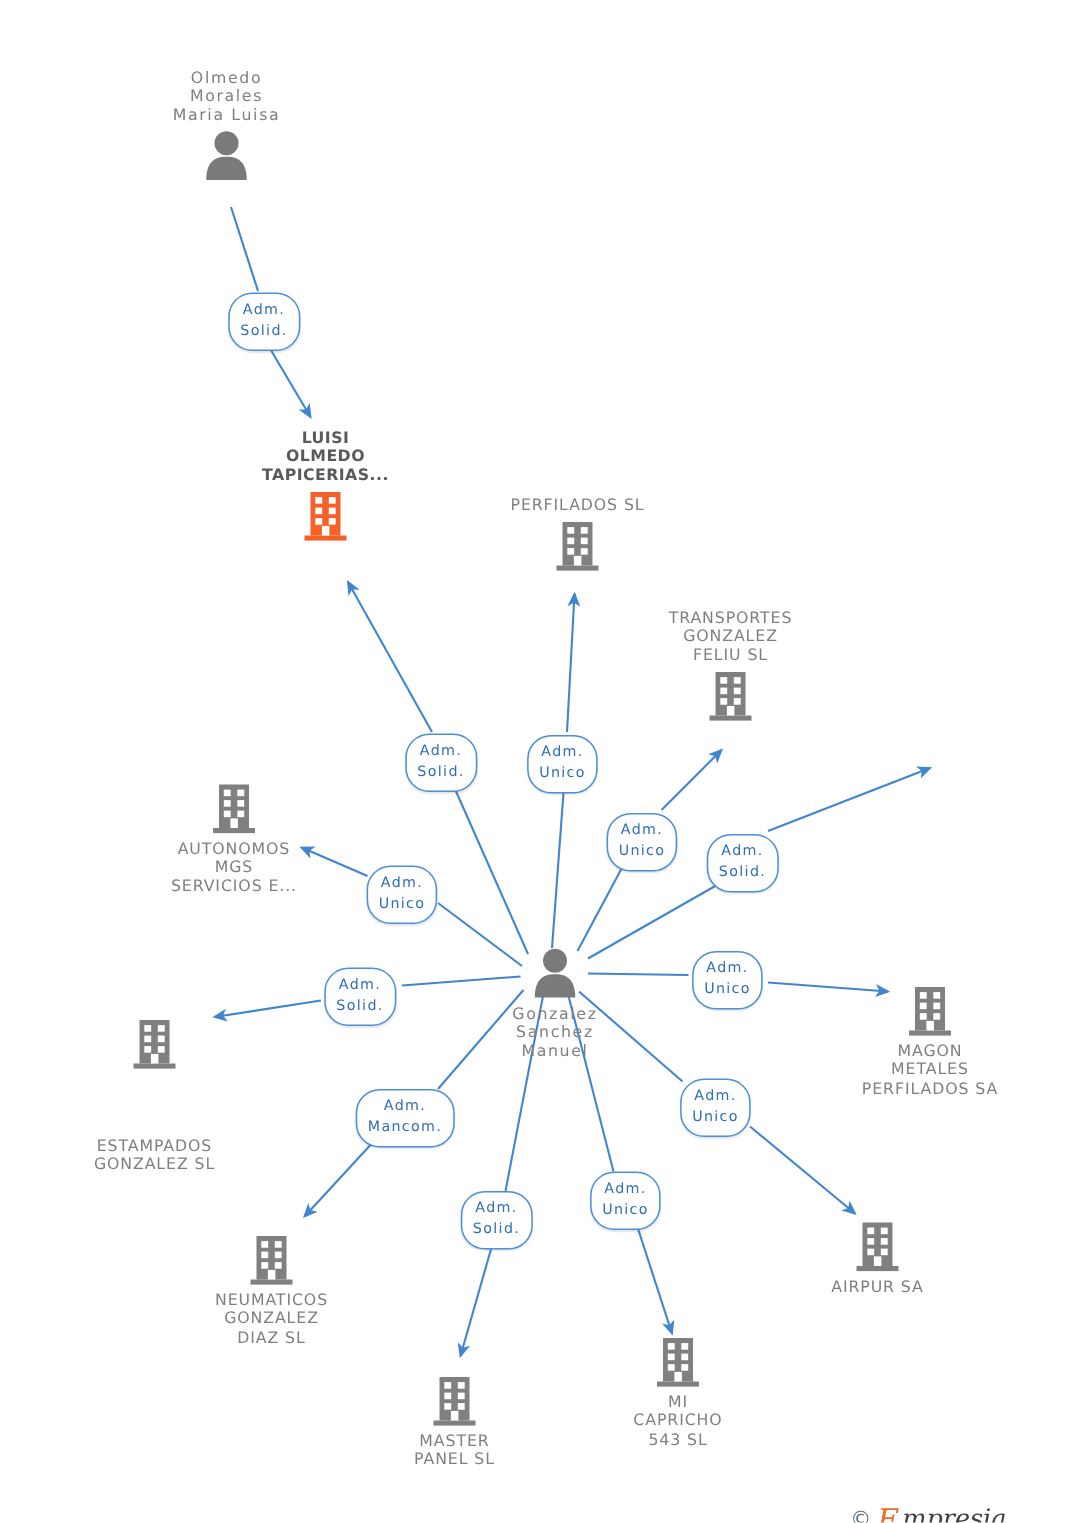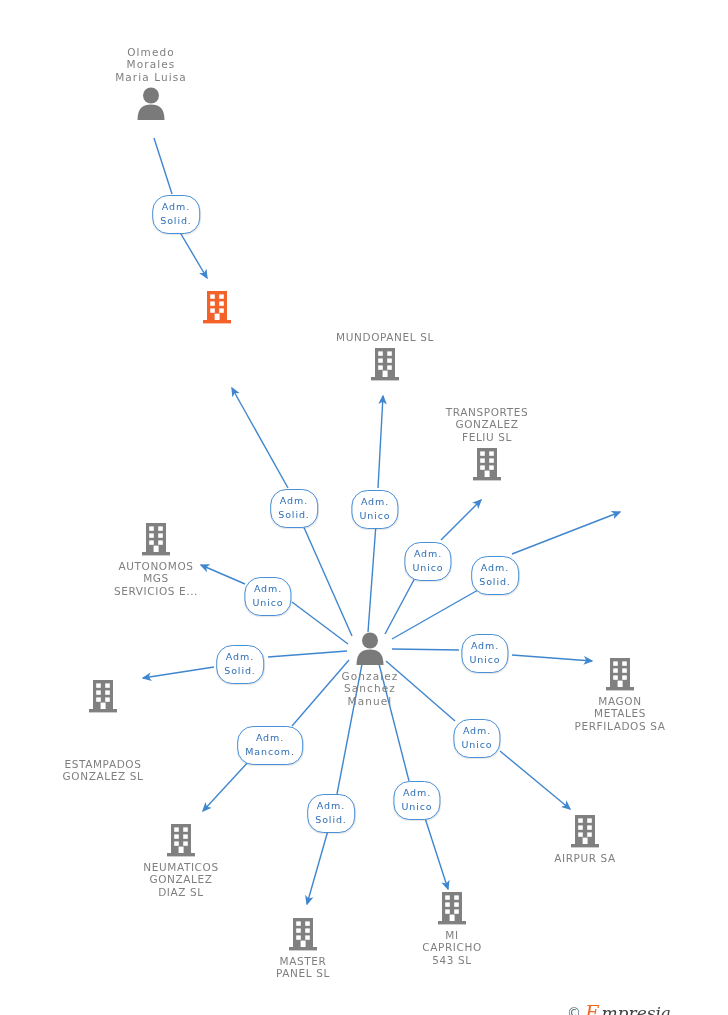--- a/index.html
+++ b/index.html
@@ -177,39 +177,42 @@
 Maria Luisa</div>
     <div class="icon-slot gap-top">
       <svg viewBox="0 0 34 36" width="34" height="36">
         <circle cx="17" cy="9.5" r="8" fill="#7a7a7a"></circle>
         <path d="M3.5 34 C3.5 22 9 18.5 17 18.5 C25 18.5 30.5 22 30.5 34 Z" fill="#7a7a7a"></path>
       </svg>
     </div>
   </div>
 
   <div class="node focal" style="left:217px; top:270px;">
+    <div class="node-label">LUISI
+OLMEDO
+TAPICERIAS...</div>
     <div class="icon-slot gap-top">
       <svg viewBox="0 0 34 36" width="34" height="36">
         <rect x="7" y="2" width="20" height="29" fill="#f4622a"></rect>
         <rect x="3" y="31" width="28" height="3.4" fill="#f4622a"></rect>
         <g fill="#ffffff">
           <rect x="10.2" y="5.4" width="4.6" height="4.4"></rect>
           <rect x="19.2" y="5.4" width="4.6" height="4.4"></rect>
           <rect x="10.2" y="12.4" width="4.6" height="4.4"></rect>
           <rect x="19.2" y="12.4" width="4.6" height="4.4"></rect>
           <rect x="10.2" y="19.4" width="4.6" height="4.4"></rect>
           <rect x="19.2" y="19.4" width="4.6" height="4.4"></rect>
           <rect x="14.6" y="24.6" width="5" height="6.4"></rect>
         </g>
       </svg>
     </div>
   </div>
 
   <div class="node" style="left:385px; top:315px;">
-    <div class="node-label">MUNDOPANEL SL</div>
+    <div class="node-label">PERFILADOS SL</div>
     <div class="icon-slot gap-top">
       <svg viewBox="0 0 34 36" width="34" height="36">
         <rect x="7" y="2" width="20" height="29" fill="#808080"></rect>
         <rect x="3" y="31" width="28" height="3.4" fill="#808080"></rect>
         <g fill="#ffffff">
           <rect x="10.2" y="5.4" width="4.6" height="4.4"></rect>
           <rect x="19.2" y="5.4" width="4.6" height="4.4"></rect>
           <rect x="10.2" y="12.4" width="4.6" height="4.4"></rect>
           <rect x="19.2" y="12.4" width="4.6" height="4.4"></rect>
           <rect x="10.2" y="19.4" width="4.6" height="4.4"></rect>

